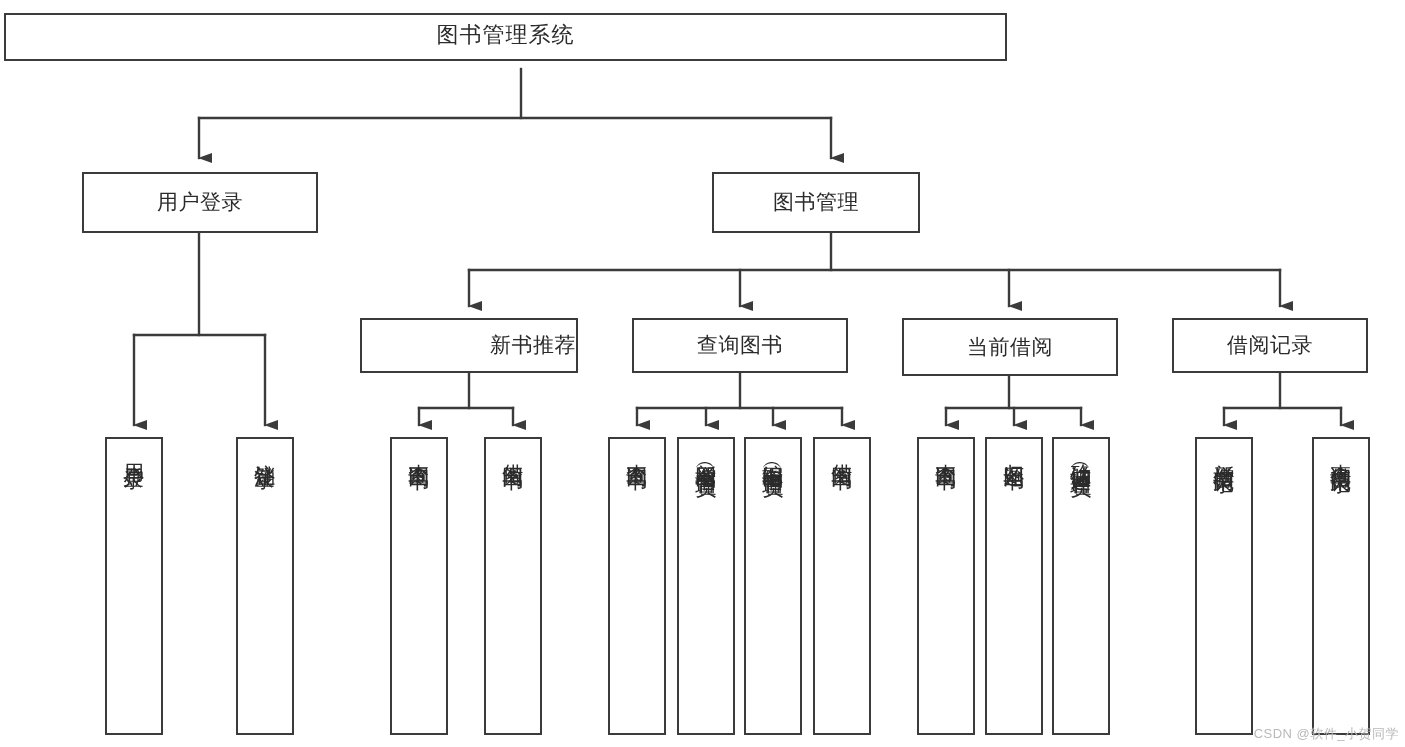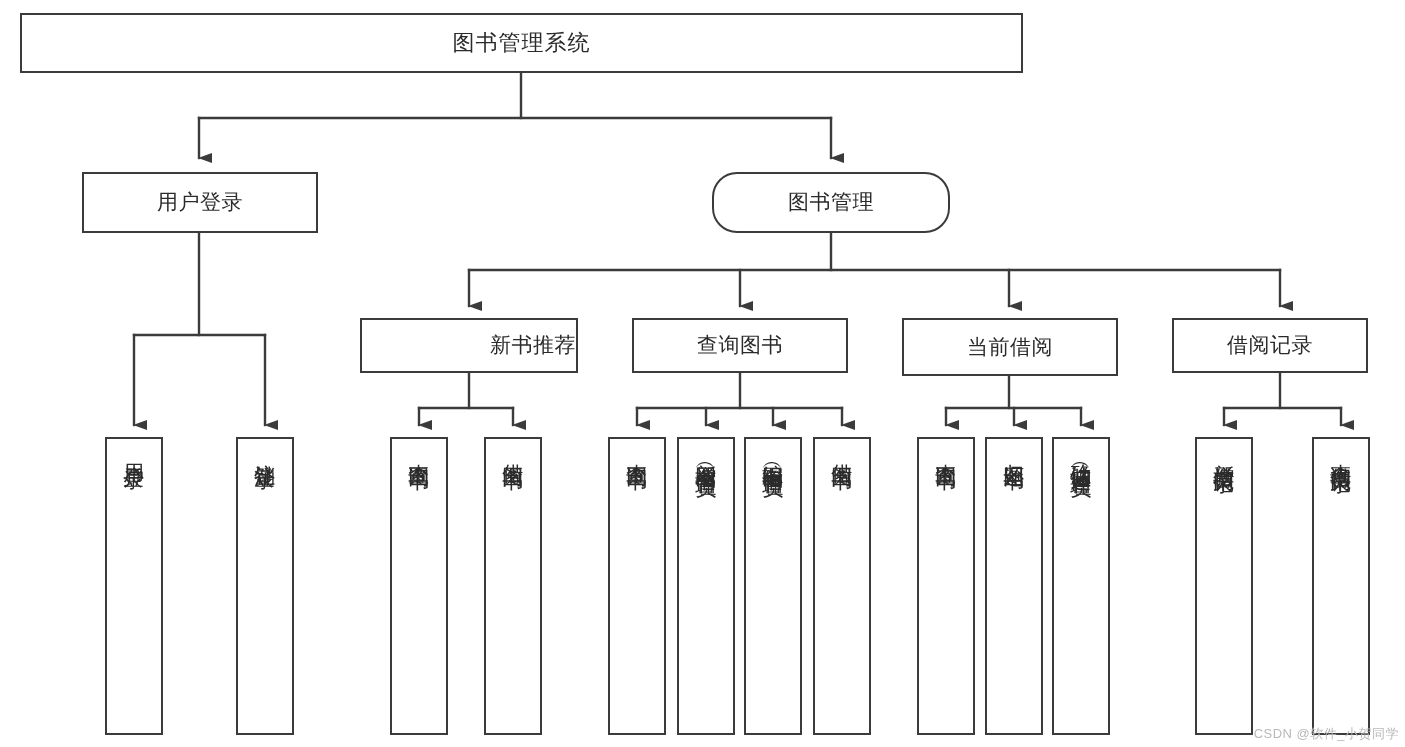--- a/index.html
+++ b/index.html
@@ -125,28 +125,28 @@
       <path d="M 1014 408 L 1014 425" marker-end="url(#arrow)"></path>
       <path d="M 1081 408 L 1081 425" marker-end="url(#arrow)"></path>
 
       <path d="M 1280 373 L 1280 408"></path>
       <path d="M 1224 408 L 1341 408"></path>
       <path d="M 1224 408 L 1224 425" marker-end="url(#arrow)"></path>
       <path d="M 1341 408 L 1341 425" marker-end="url(#arrow)"></path>
     </g>
   </svg>
 
-  <div class="node horiz root" style="left:20px; top:13px; width:1003px; height:60px;">
+  <div class="node horiz root" style="left:4px; top:13px; width:1003px; height:48px;font-family:Liberation Mono, monospace;">
     <span class="node-label">图书管理系统</span>
   </div>
 
   <div class="node horiz" style="left:82px; top:172px; width:236px; height:61px;">
     <span class="node-label">用户登录</span>
   </div>
-  <div class="node horiz" style="left:712px; top:172px; width:238px; height:61px;border-radius:25px;">
+  <div class="node horiz" style="left:712px; top:172px; width:208px; height:61px;">
     <span class="node-label">图书管理</span>
   </div>
 
   <div class="node horiz" style="left:360px; top:318px; width:218px; height:55px;justify-content:flex-end;">
     <span class="node-label">新书推荐</span>
   </div>
   <div class="node horiz" style="left:632px; top:318px; width:216px; height:55px;">
     <span class="node-label">查询图书</span>
   </div>
   <div class="node horiz" style="left:902px; top:318px; width:216px; height:58px;">

